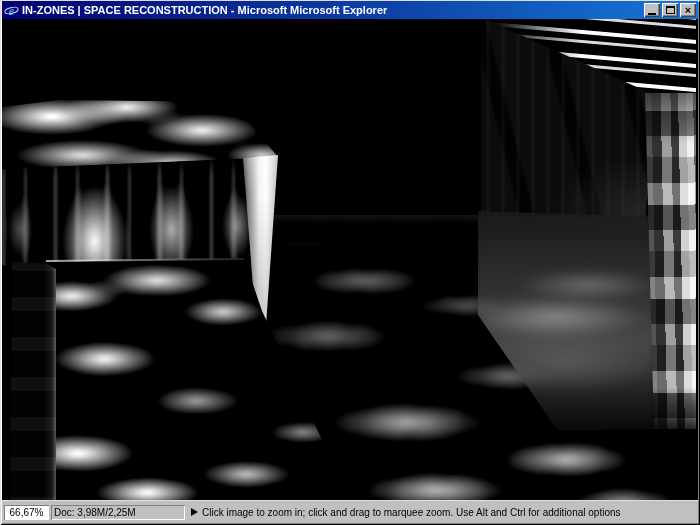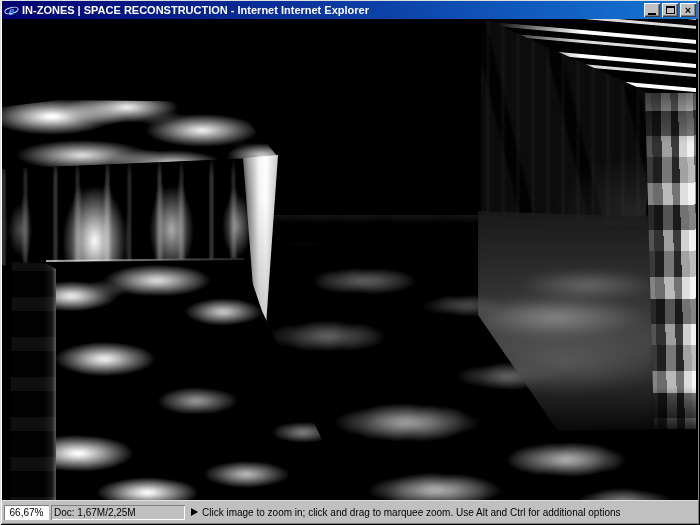--- a/index.html
+++ b/index.html
@@ -213,21 +213,21 @@
 
 <div class="window">
 
   <div class="titlebar">
     <span class="app-icon">
       <svg viewBox="0 0 16 16" width="15" height="15">
         <text x="8" y="12.5" text-anchor="middle" font-size="13" font-style="italic" font-weight="bold" fill="#4aa3ff" font-family="Liberation Serif, serif">e</text>
         <ellipse cx="8" cy="8" rx="7.2" ry="3" fill="none" stroke="#cfe4ff" stroke-width="1" transform="rotate(-14 8 8)"></ellipse>
       </svg>
     </span>
-    <span class="title-text">IN-ZONES | SPACE RECONSTRUCTION - Internet Internet Explorer</span>
+    <span class="title-text">IN-ZONES | SPACE RECONSTRUCTION - Microsoft Microsoft Explorer</span>
     <span class="tb-buttons">
       <button class="tb-btn">
         <span class="glyph-min"></span>
       </button>
       <button class="tb-btn">
         <span class="glyph-max"></span>
       </button>
       <button class="tb-btn">
         <span class="glyph-close">×</span>
       </button>
@@ -263,20 +263,20 @@
         <div class="tex"></div>
       </div>
     <div class="face" id="f-box2top">
         <div class="tex"></div>
       </div>
     <div class="edge-highlight"></div>
   </div>
 
   <div class="statusbar">
     <span class="sb-cell sb-zoom">66,67%</span>
-    <span class="sb-cell sb-doc">Doc: 1,67M/2,25M</span>
+    <span class="sb-cell sb-doc">Doc: 3,98M/2,25M</span>
     <span class="sb-msg">
       <span class="play-tri"></span>
       <span>Click image to zoom in; click and drag to marquee zoom. Use Alt and Ctrl for additional options</span>
     </span>
   </div>
 
 </div>
 
 </body></html>

